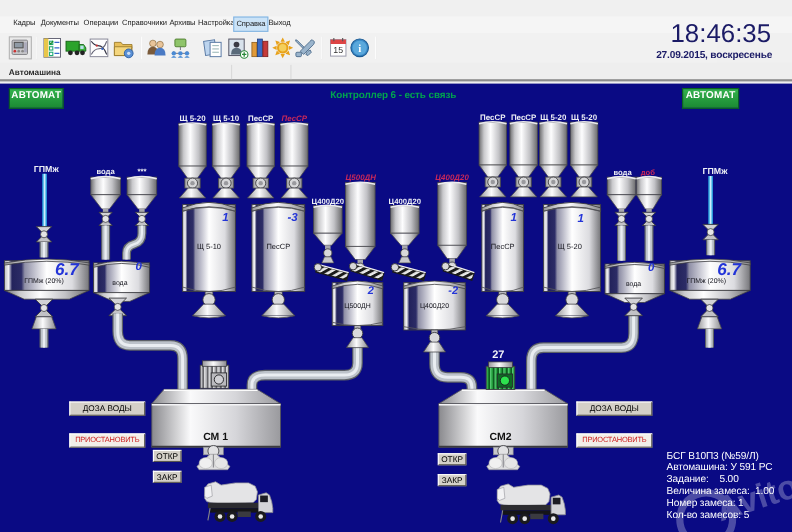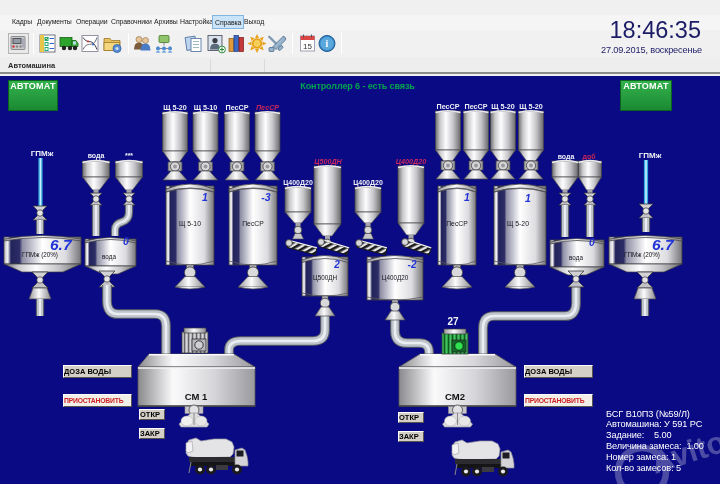--- a/index.html
+++ b/index.html
@@ -5,23 +5,23 @@
 html,body{width:720px;height:484px;overflow:hidden;font-family:"Liberation Sans",sans-serif;background:#0a0a84}
 .abs{position:absolute}
 #chrome{position:absolute;left:0;top:0;width:720px;height:76px;background:#f0f0f0}
 #titlebar{position:absolute;left:0;top:0;width:720px;height:15px;background:linear-gradient(#f7f7f7,#ededed)}
 #menubar{position:absolute;left:0;top:15px;width:720px;height:15px;background:#f5f5f5;font-size:6.9px;color:#1a1a1a;letter-spacing:-0.1px}
 .mi{position:absolute;top:3px}
 #toolbar{position:absolute;left:0;top:30px;width:652px;height:27px;background:#f1f1f1}
 #statusbar{position:absolute;left:0;top:57px;width:720px;height:17px;background:#eeeeee;border-bottom:2px solid #8c8c8c}
 .sep{position:absolute;top:3px;width:1px;height:21px;background:#d7d7d7;border-right:1px solid #fff}
 #clock{position:absolute;top:17px;right:19px;font-size:23.5px;font-weight:normal;color:#1b1b66;letter-spacing:0px}
-#date{position:absolute;top:45px;right:18px;font-size:9.2px;font-weight:normal;color:#1b1b66;letter-spacing:-0.15px}
-.btn{position:absolute;background:#d4d0c8;border-top:1px solid #fdfdfd;border-left:1px solid #fdfdfd;border-right:1px solid #58554e;border-bottom:1px solid #58554e;color:#000;font-weight:bold;text-align:left;font-size:7.5px}
-.avt{position:absolute;top:80px;height:31px;background:linear-gradient(#33b14c,#1b8a33);border:1px solid #0b6320;color:#fff;font-weight:bold;font-size:9px;text-align:center;line-height:11px;letter-spacing:.2px}
+#date{position:absolute;top:45px;right:18px;font-size:9.2px;font-weight:bold;color:#1b1b66;letter-spacing:-0.15px}
+.btn{position:absolute;background:#d4d0c8;border-top:1px solid #fdfdfd;border-left:1px solid #fdfdfd;border-right:1px solid #58554e;border-bottom:1px solid #58554e;color:#000;font-weight:normal;text-align:center;font-size:7.5px}
+.avt{position:absolute;top:80px;height:19px;background:linear-gradient(#33b14c,#1b8a33);border:1px solid #0b6320;color:#fff;font-weight:bold;font-size:9px;text-align:center;line-height:11px;letter-spacing:.2px}
 #info{position:absolute;left:606px;top:408.5px;color:#fff;font-weight:normal;font-size:9.2px;line-height:10.9px;white-space:pre;letter-spacing:-0.1px}
 </style></head>
 <body>
 <svg class="abs" style="left:0;top:0" width="720" height="484">
 <defs>
 <linearGradient id="metal" x1="0" y1="0" x2="1" y2="0">
  <stop offset="0" stop-color="#6e6e70"></stop>
         <stop offset=".18" stop-color="#c9c9cc"></stop>
  <stop offset=".42" stop-color="#fdfdfe"></stop>
         <stop offset=".72" stop-color="#c2c2c6"></stop>

